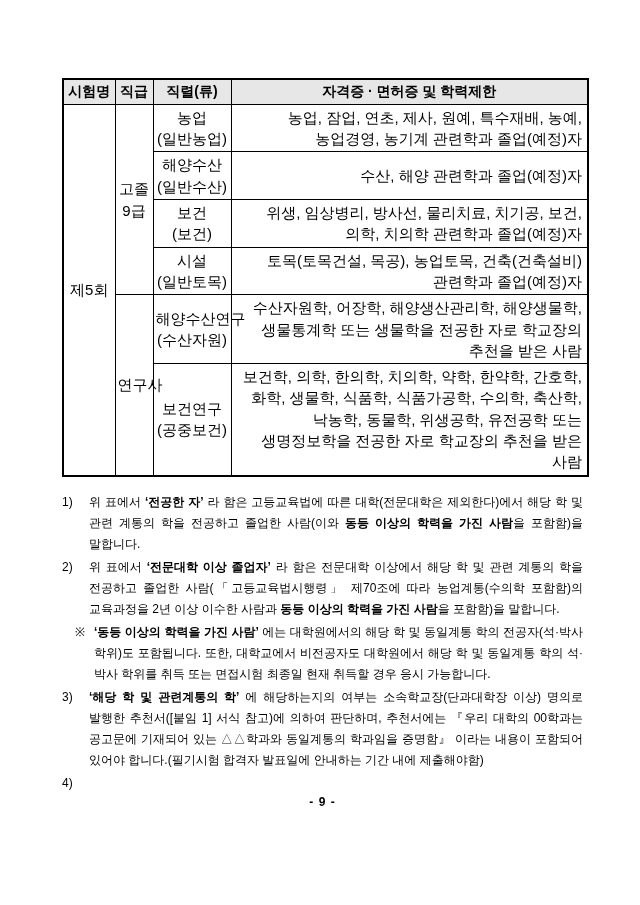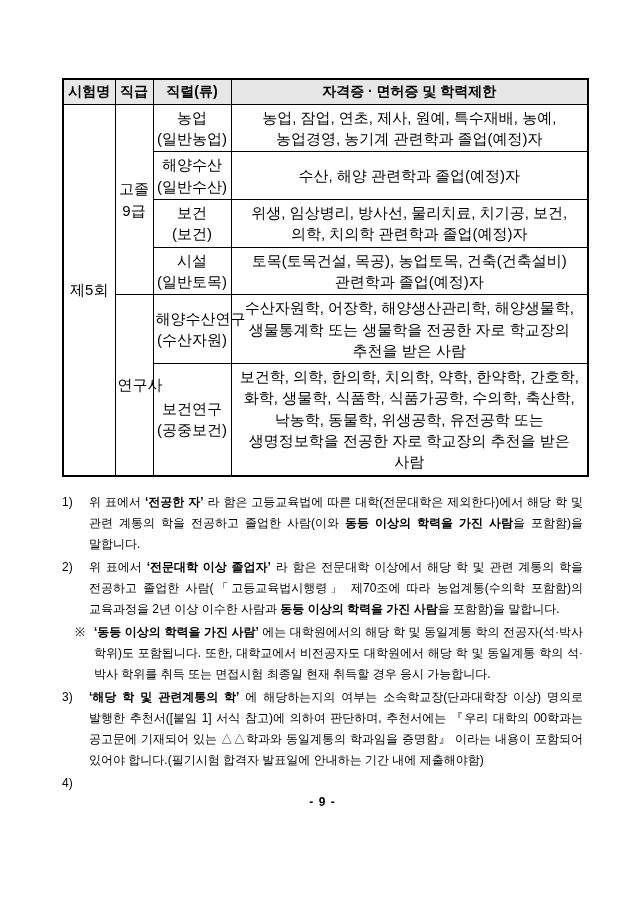--- a/index.html
+++ b/index.html
@@ -29,21 +29,21 @@
   }
   .qual-table th {
     background: #e7e7e7;
     font-weight: bold;
     font-size: 14px;
     text-align: center;
     height: 25px;
     padding: 2px 2px;
   }
   .qual-table td.c { text-align: center; padding: 2px 2px; }
-  .qual-table td.req { text-align: center; }
+  .qual-table td.req { text-align: right; }
   .rh-1 { height: 39px; }
   .rh-2 { height: 36px; }
   .rh-3 { height: 39px; margin-left: 28px; }
   .rh-4 { height: 35px; }
   .rh-5 { height: 40px; }
   .rh-6 { height: 70px; }
 
   
   .notes { margin-top: 15px; width: 521px; }
   .note {

